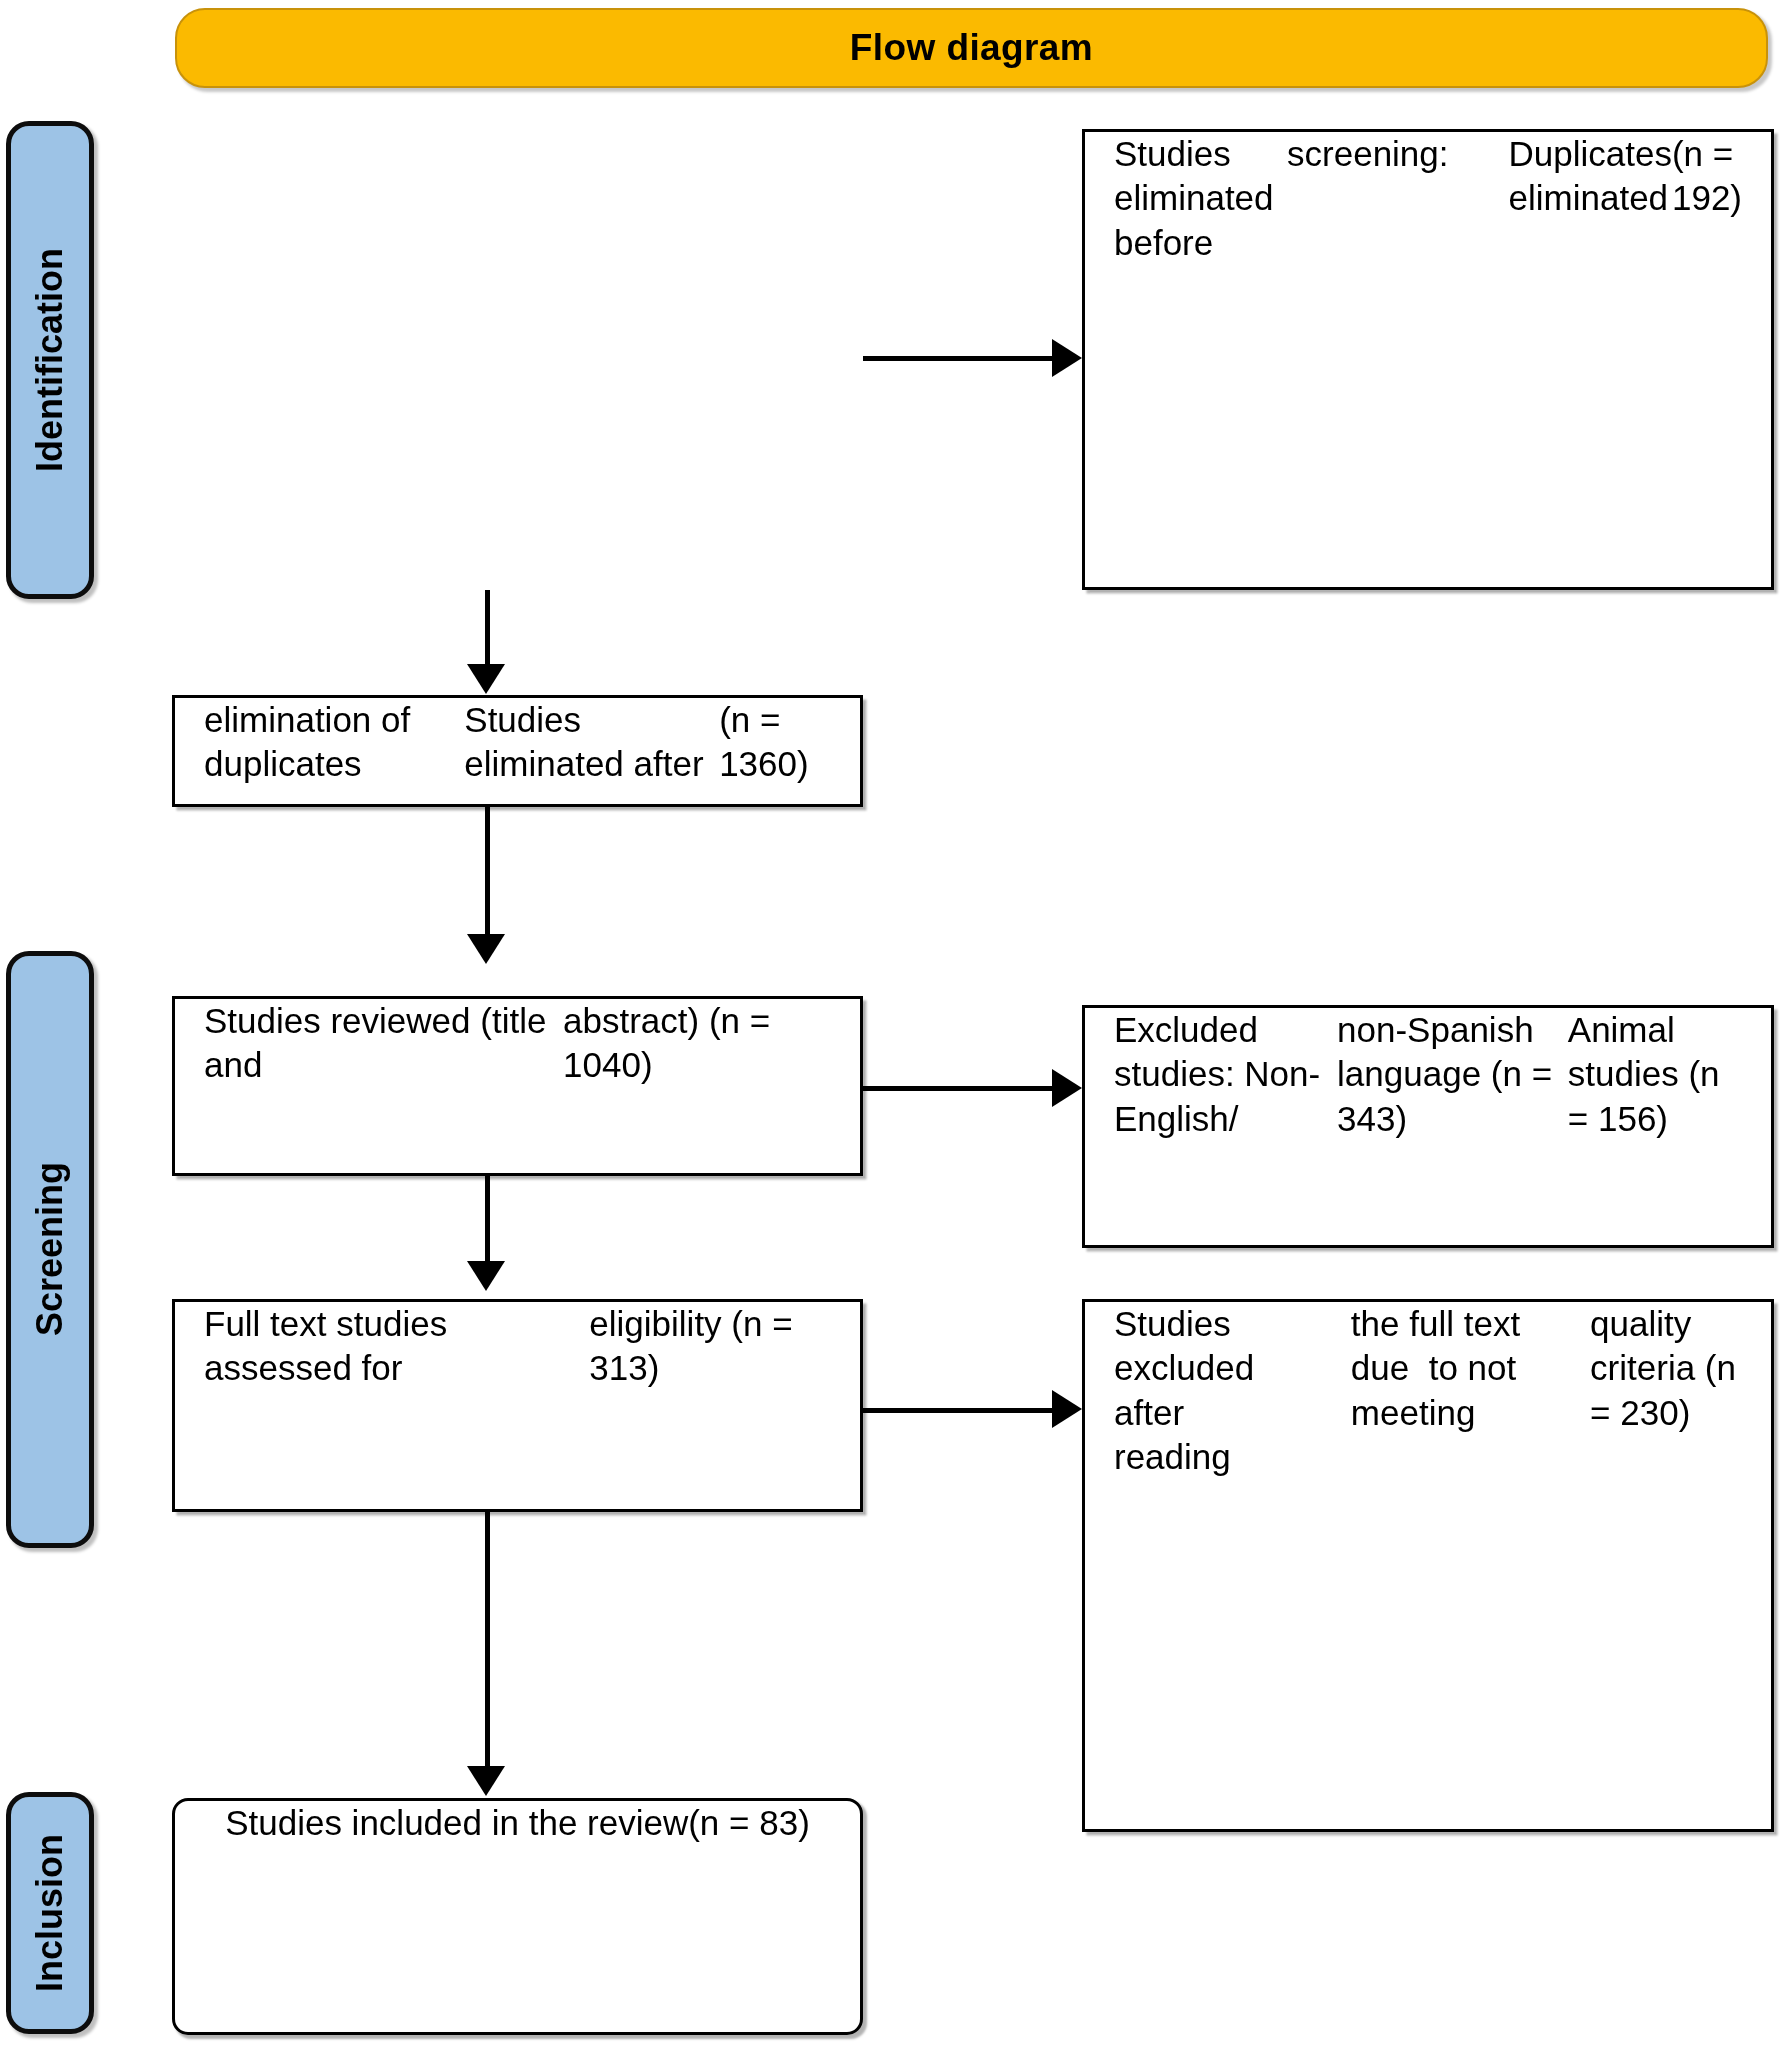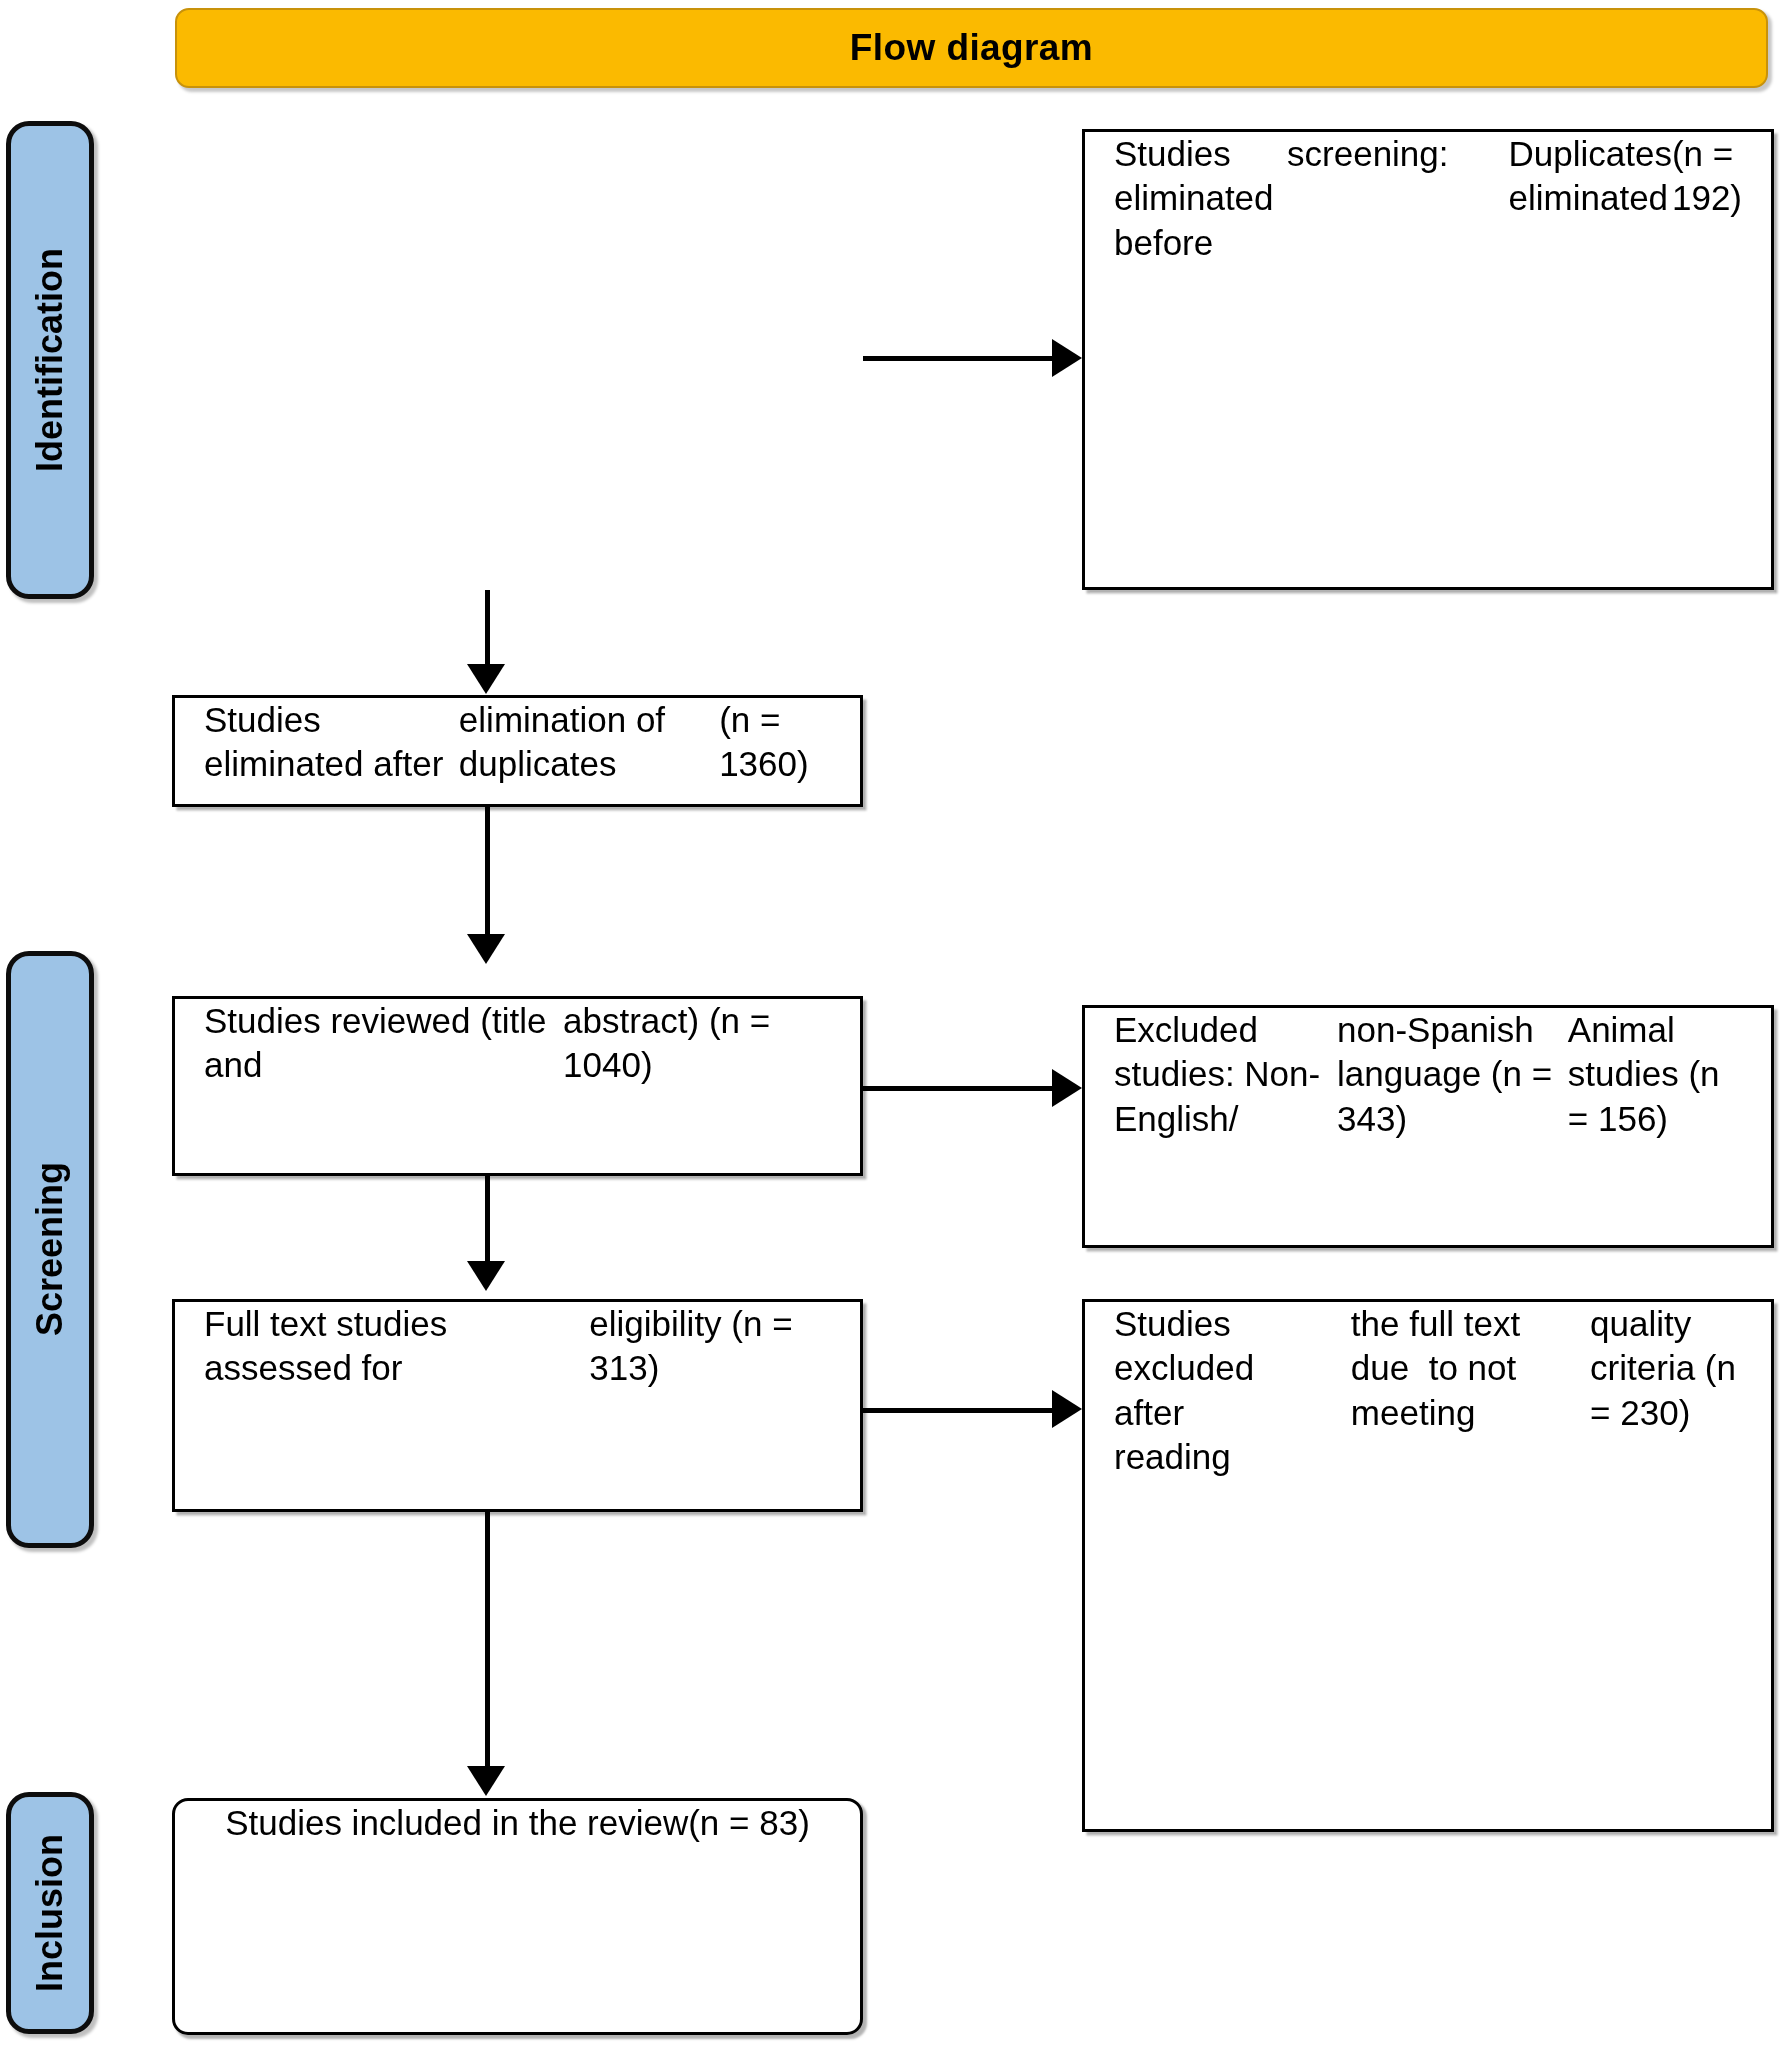--- a/index.html
+++ b/index.html
@@ -22,21 +22,21 @@
 
   
   .header-banner {
     position: absolute;
     left: 175px;
     top: 7.6px;
     width: 1593px;
     height: 80px;
     background: #FBBA00;
     border: 2.3px solid #C8920A;
-    border-radius: 14px;
+    border-radius: 30px;
     box-sizing: border-box;
     display: flex;
     align-items: center;
     justify-content: center;
     box-shadow: 3.8px 3.8px 3px rgba(0,0,0,0.22);
     text-align: center;
   }
   .header-title {
     font-size: 37px;
     font-weight: bold;
@@ -149,22 +149,22 @@
 
   <div class="flow-box" id="box-before-screen">
     <span class="line">Studies eliminated before</span>
     <span class="line">screening:</span>
     <span class="line spacer"></span>
     <span class="line indent">Duplicates eliminated</span>
     <span class="line">(n = 192)</span>
   </div>
 
   <div class="flow-box" id="box-after-dupes">
+    <span class="line">elimination of duplicates</span>
     <span class="line">Studies eliminated after</span>
-    <span class="line">elimination of duplicates</span>
     <span class="line">(n = 1360)</span>
   </div>
 
   <div class="flow-box" id="box-reviewed">
     <span class="line">Studies reviewed (title and</span>
     <span class="line">abstract) (n = 1040)</span>
   </div>
 
   <div class="flow-box" id="box-excluded-ta">
     <span class="line">Excluded studies: Non-English/</span>

